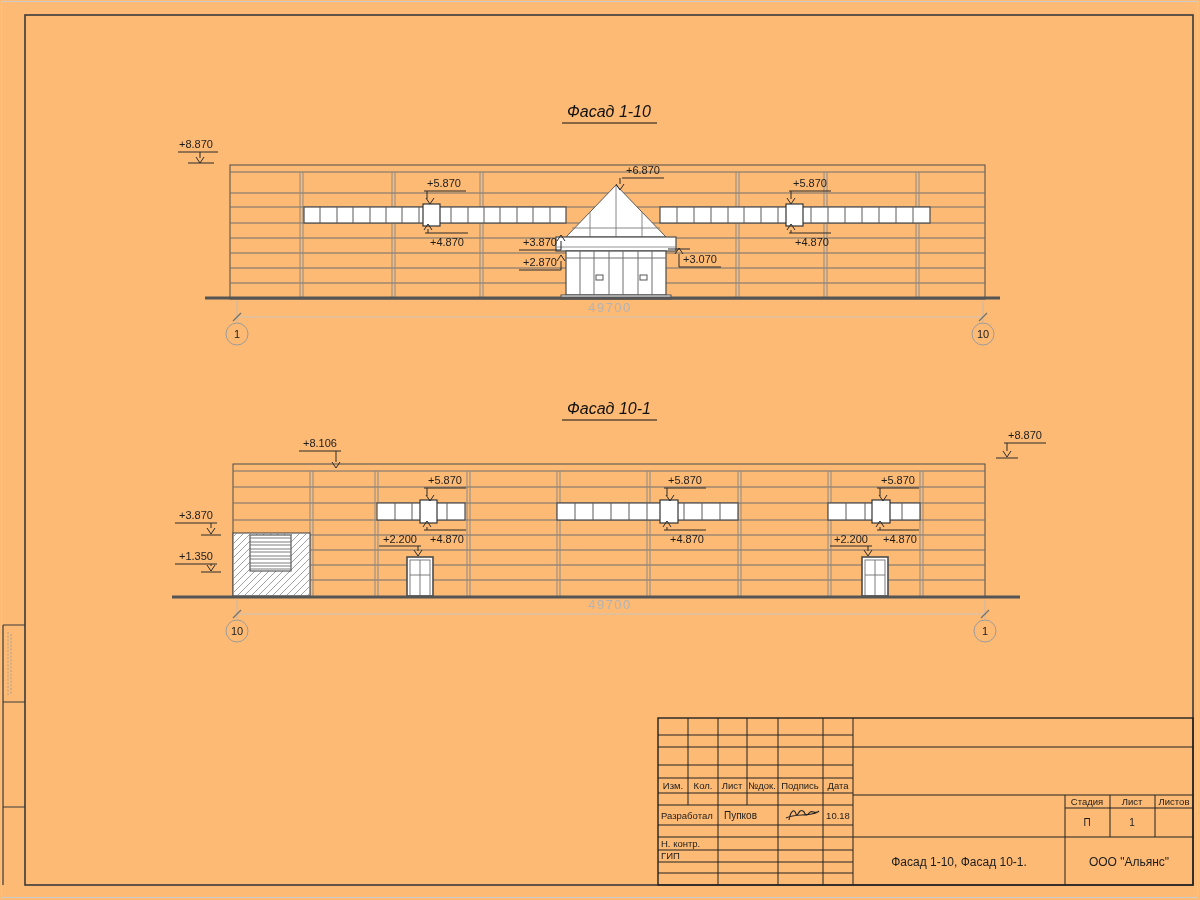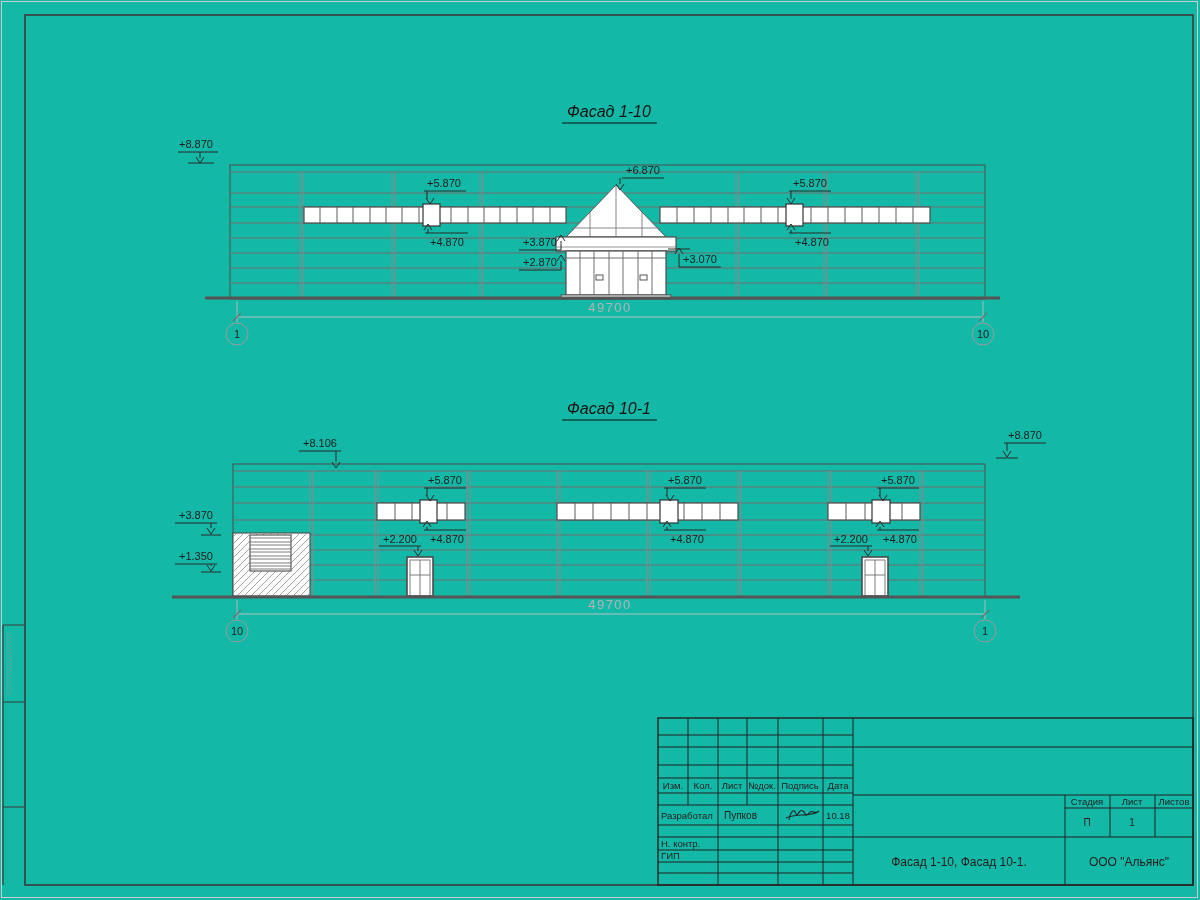--- a/index.html
+++ b/index.html
@@ -1,16 +1,16 @@
 <!DOCTYPE html>
 <html><head>
 <meta charset="utf-8">
 <style>
   html,body{margin:0;padding:0;background:#fff;}
-  #sheet{position:relative;width:1200px;height:900px;background:#14b8a6;overflow:hidden;
+  #sheet{position:relative;width:1200px;height:900px;background:#fdba74;overflow:hidden;
          font-family:"Liberation Sans", sans-serif;}
   svg{position:absolute;left:0;top:0;}
   text{font-family:"Liberation Sans", sans-serif;fill:#1c1c1c;}
   .mark{font-size:11px;}
   .dimtxt{font-size:13px;fill:#b3b3b3;letter-spacing:1.5px;}
   .axis{font-size:11px;fill:#222;}
   .ftitle{font-size:16px;font-style:italic;fill:#111;}
   .tb{font-size:9.5px;}
   .tbv{font-size:10px;}
   .tbt{font-size:12px;}

